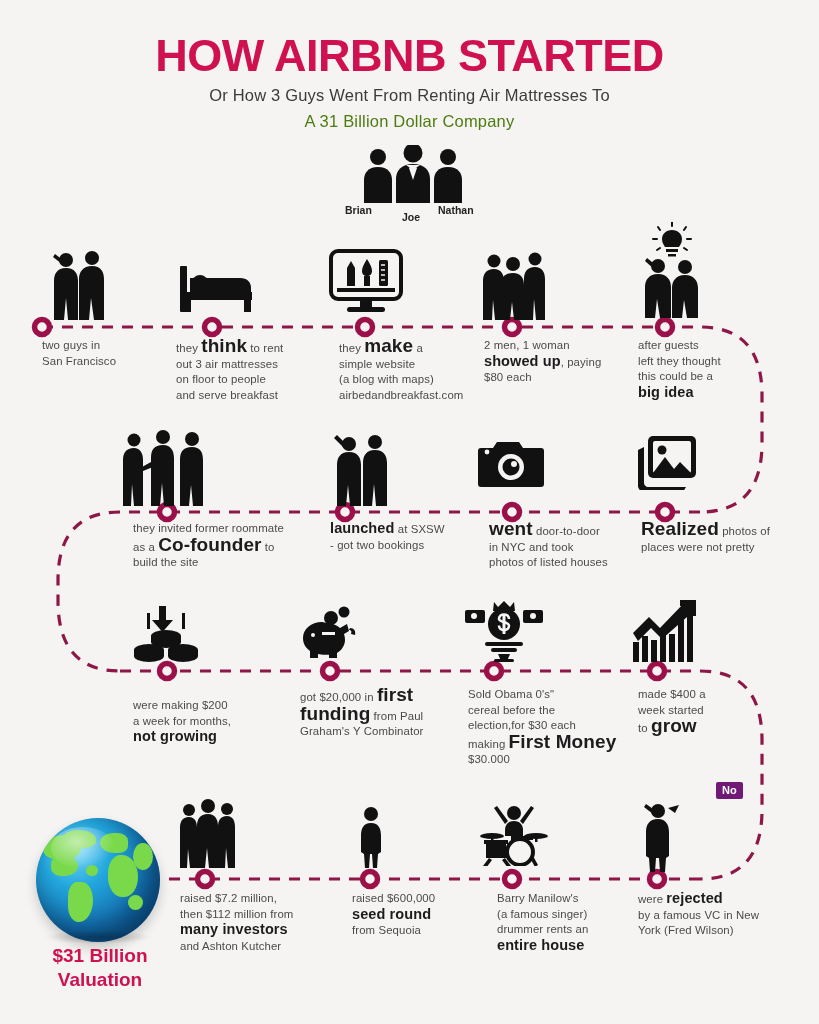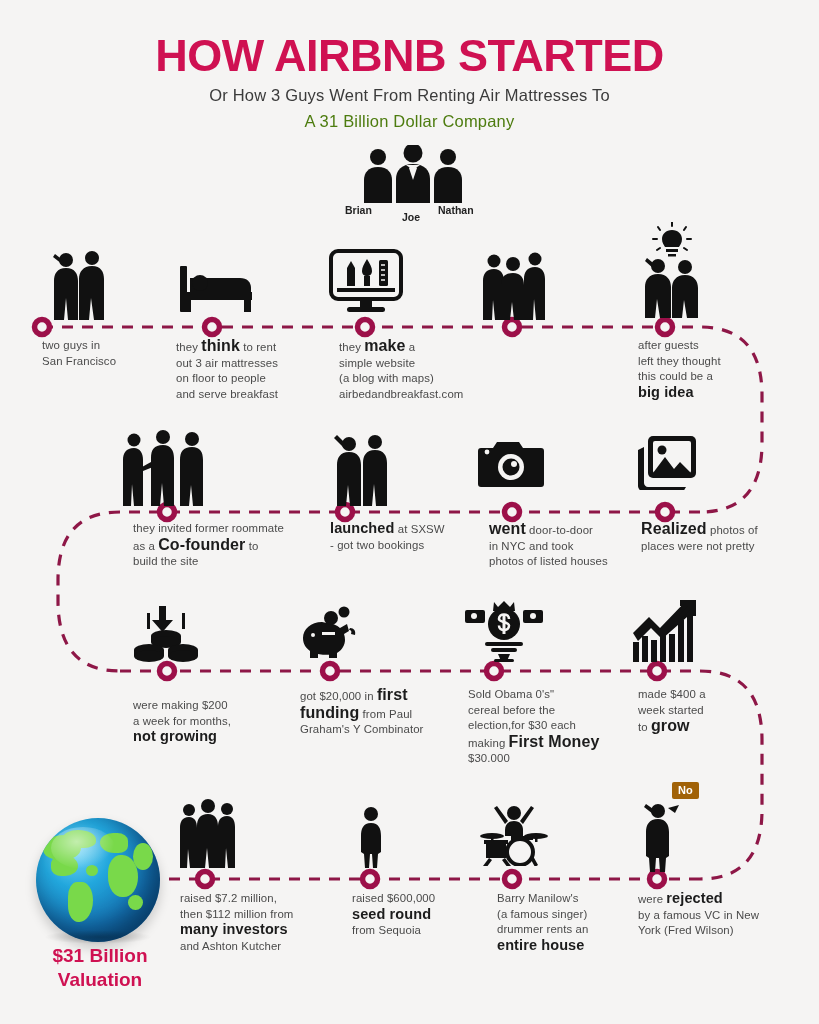--- a/index.html
+++ b/index.html
@@ -33,21 +33,21 @@
 
   
   #timeline { position:absolute; left:0; top:0; width:819px; height:1024px; pointer-events:none; }
 
   
   .cap {
     position:absolute; font-size:11.4px; line-height:15.6px; color:#4a4a4a;
     letter-spacing:0.1px;
   }
   .cap .big { font-size:14.5px; font-weight:bold; color:#1c1c1c; }
-  .cap .mid { font-size:16px; font-weight:bold; color:#1c1c1c; }
+  .cap .mid { font-size:19px; font-weight:bold; color:#1c1c1c; }
 
   
   .icon { position:absolute; }
   .icon svg { display:block; }
 
   
   #globe { position:absolute; left:36px; top:818px; width:124px; height:124px; }
   #globe .ball {
     position:absolute; inset:0; border-radius:50%;
     background:
@@ -64,22 +64,22 @@
   #globe .shadow {
     position:absolute; left:8px; top:112px; width:108px; height:14px;
     background:radial-gradient(ellipse at center, rgba(0,0,0,.22), rgba(0,0,0,0) 70%);
     border-radius:50%;
   }
   #valuation {
     position:absolute; left:10px; top:944px; width:180px; text-align:center;
     color:#cf1152; font-size:19px; font-weight:bold; line-height:24px;
   }
   .no-bubble {
-    position:absolute; background:#a16207; color:#fff; font-size:11px; font-weight:bold;
-    padding:2px 6px 3px; border-radius:2px;
+    position:absolute; background:#701a75; color:#fff; font-size:11px; font-weight:bold;
+    padding:2px 6px 3px; border-radius:2px;margin-left:44px;
   }
 </style>
 </head>
 <body>
 
 <div id="stage">
 
   <div class="title">HOW AIRBNB STARTED</div>
   <div class="sub1">Or How 3 Guys Went From Renting Air Mattresses To</div>
   <div class="sub2">A  31 Billion Dollar Company</div>
@@ -391,20 +391,25 @@
       <div><span>out 3 air mattresses</span></div>
       <div><span>on floor to people</span></div>
       <div><span>and serve breakfast</span></div>
     </div>
   <div class="cap" style="left:339px;top:338px;width:150px;">
       <div><span>they </span><span class="mid">make</span><span> a</span></div>
       <div><span>simple website</span></div>
       <div><span>(a blog with maps)</span></div>
       <div><span>airbedandbreakfast.com</span></div>
     </div>
+  <div class="cap" style="left:484px;top:338px;width:150px;">
+      <div><span>2 men, 1 woman</span></div>
+      <div><span class="big">showed up</span><span>, paying</span></div>
+      <div><span>$80 each</span></div>
+    </div>
   <div class="cap" style="left:133px;top:521px;width:180px;">
       <div><span>they invited former roommate</span></div>
       <div><span>as a </span><span class="mid">Co-founder</span><span> to</span></div>
       <div><span>build the site</span></div>
     </div>
 
   <div class="cap" style="left:638px;top:338px;width:140px;">
       <div><span>after guests</span></div>
       <div><span>left they thought</span></div>
       <div><span>this could be a</span></div>

